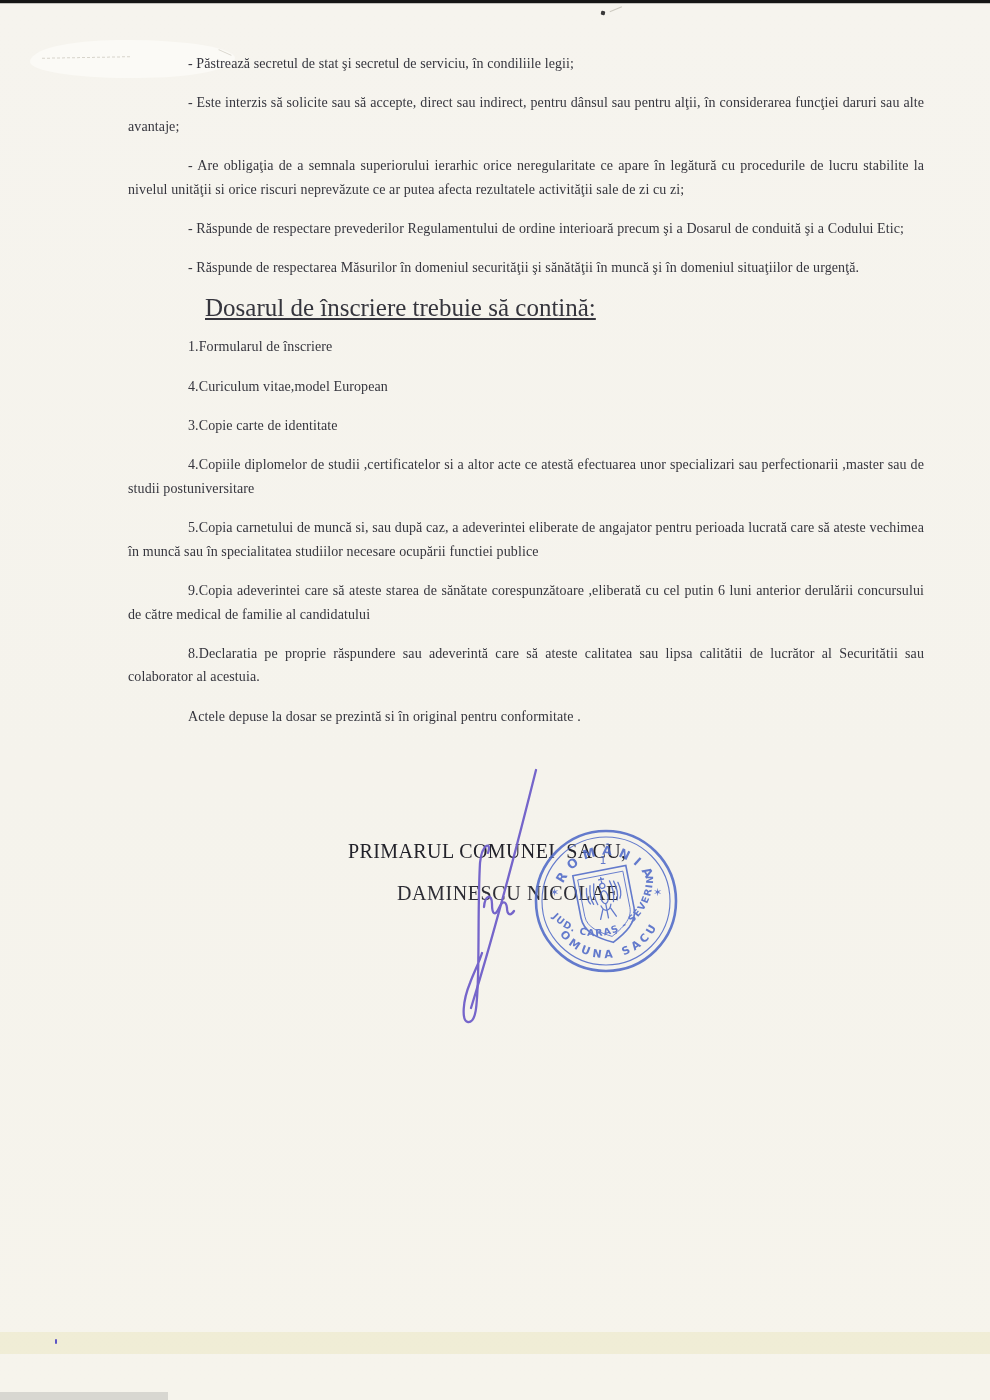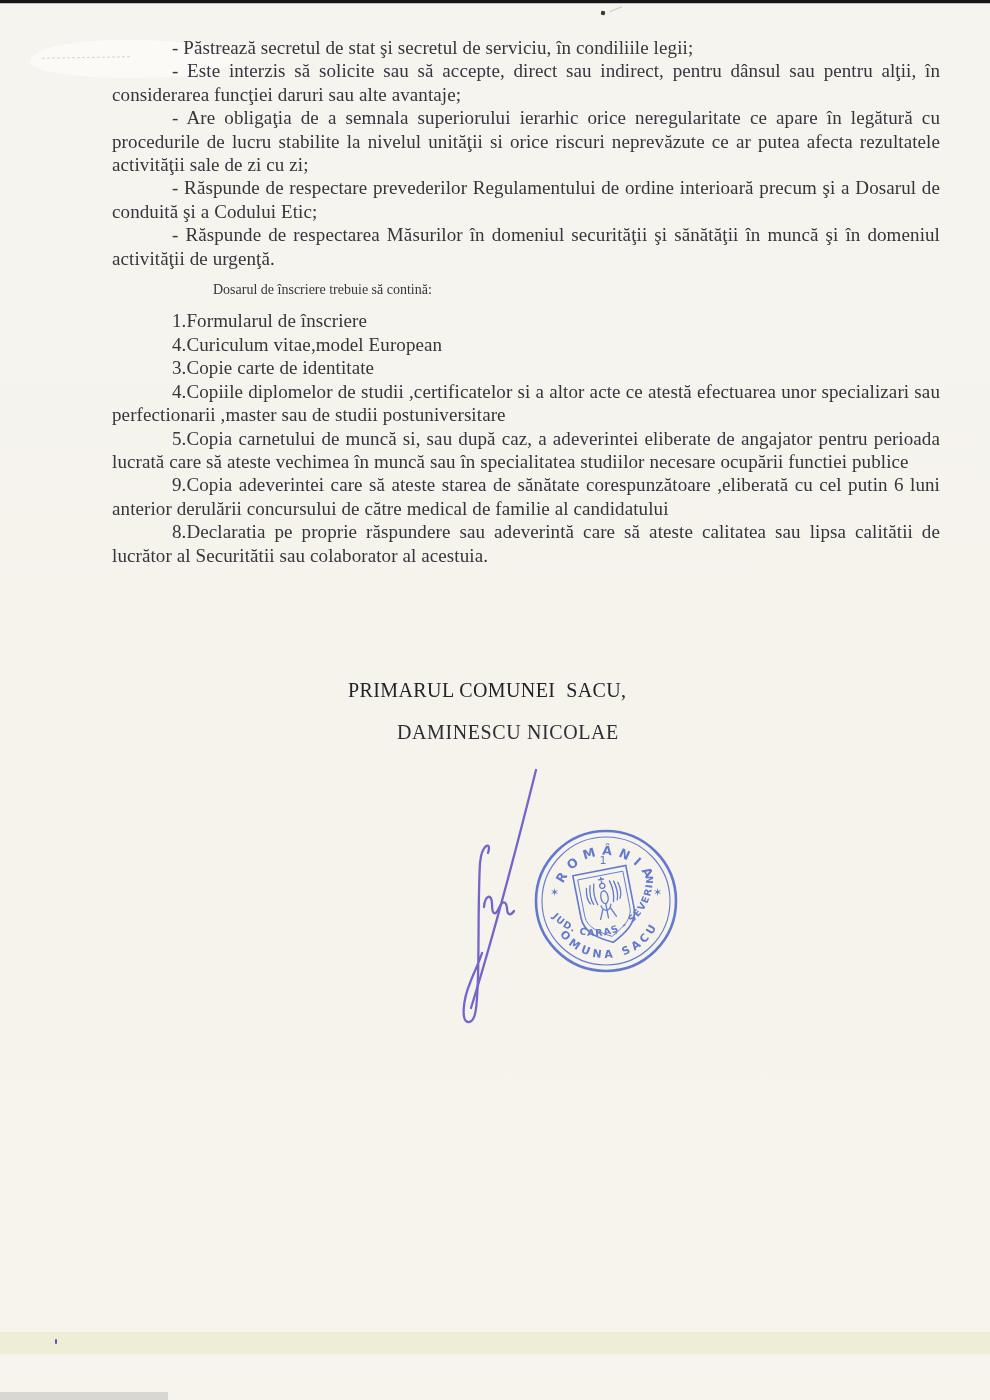--- a/index.html
+++ b/index.html
@@ -20,28 +20,28 @@
   .smudge-dash2{position:absolute;top:52px;left:218px;width:14px;height:0;border-top:1px solid #d9d6cd;transform:rotate(24deg);}
   .speck-dark{position:absolute;top:11px;left:601px;width:4px;height:4px;background:#3a3a3a;border-radius:1px;transform:rotate(12deg);}
   .speck-scratch{position:absolute;top:2px;left:608px;width:13px;height:7px;border-bottom:1px solid #ccc9bf;transform:rotate(-22deg);}
   .bottom-band{position:absolute;top:1332px;left:0;width:100%;height:22px;background:rgba(224,216,150,.26);}
   .speck-blue{position:absolute;top:1339px;left:55px;width:2px;height:5px;background:#5c55c5;border-radius:1px;}
   .corner-strip{position:absolute;top:1392px;left:0;width:168px;height:8px;background:#d8d7d1;}
 
   
   .content{position:absolute;top:36px;left:112px;width:828px;}
   .body-par{
-    margin:0;
-    font-size:19px;line-height:23.4px;
+    margin:16px;
+    font-size:14px;line-height:23.4px;
     text-align:justify;
     text-indent:60px;
     letter-spacing:.1px;
   }
   .gap-before{margin-top:18px;}
-  .intro-par{margin:8px;font-size:14px;line-height:23.4px;text-indent:93px;}
+  .intro-par{margin:0;font-size:25px;line-height:23.4px;text-indent:93px;text-decoration:underline;}
   .sig-title{
     margin:112px 0 0 236px;
     font-size:20px;font-weight:normal;color:#22222a;
     letter-spacing:.4px;white-space:pre-wrap;
   }
   .sig-name{margin:19px 0 0 285px;font-size:20px;color:#2d2d35;letter-spacing:.6px;}
 
   
   .stamp-svg{position:absolute;top:816px;left:521px;width:170px;height:170px;opacity:.88;}
   .stamp-svg text, .stamp-svg textPath{font-family:"DejaVu Sans","Liberation Sans",sans-serif;}
@@ -58,30 +58,31 @@
   <div class="smudge-dash1"></div>
   <div class="smudge-dash2"></div>
   <div class="speck-dark"></div>
   <div class="speck-scratch"></div>
 
   <div class="content">
     <p class="body-par">- Păstrează secretul de stat şi secretul de serviciu, în condiliile legii;</p>
     <p class="body-par">- Este interzis să solicite sau să accepte, direct sau indirect, pentru dânsul sau pentru alţii, în considerarea funcţiei daruri sau alte avantaje;</p>
     <p class="body-par">- Are obligaţia de a semnala superiorului ierarhic orice neregularitate ce apare în legătură cu procedurile de lucru stabilite la nivelul unităţii si orice riscuri neprevăzute ce ar putea afecta rezultatele activităţii sale de zi cu zi;</p>
     <p class="body-par">- Răspunde de respectare prevederilor Regulamentului de ordine interioară precum şi a Dosarul de conduită şi a Codului Etic;</p>
-    <p class="body-par">- Răspunde de respectarea Măsurilor în domeniul securităţii şi sănătăţii în muncă şi în domeniul activităţii de urgenţă.</p>
+    <p class="body-par">- Răspunde de respectarea Măsurilor în domeniul securităţii şi sănătăţii în muncă şi în domeniul situaţiilor de urgenţă.</p>
 
     <p class="intro-par gap-before">Dosarul de înscriere trebuie să contină:</p>
     <p class="body-par">1.Formularul de înscriere</p>
     <p class="body-par">4.Curiculum vitae,model European</p>
     <p class="body-par">3.Copie carte de identitate</p>
     <p class="body-par">4.Copiile diplomelor de studii ,certificatelor si a altor acte ce atestă efectuarea unor specializari sau perfectionarii ,master sau de studii postuniversitare</p>
     <p class="body-par">5.Copia carnetului de muncă si, sau după caz, a adeverintei eliberate de angajator pentru perioada lucrată care să ateste vechimea în muncă sau în specialitatea studiilor necesare ocupării functiei publice</p>
     <p class="body-par">9.Copia adeverintei care să  ateste starea de sănătate corespunzătoare ,eliberată cu cel putin 6 luni anterior derulării concursului de către medical de familie al candidatului</p>
     <p class="body-par">8.Declaratia pe proprie răspundere sau adeverintă care să ateste calitatea sau lipsa calitătii de lucrător al Securitătii sau colaborator al acestuia.</p>
+    <p class="body-par">Actele depuse la dosar se prezintă si în original pentru conformitate .</p>
 
     <div class="sig-title">PRIMARUL COMUNEI  SACU,</div>
     <div class="sig-name">DAMINESCU NICOLAE</div>
   </div>
 
   <svg class="stamp-svg" viewBox="0 0 170 170" xmlns="http://www.w3.org/2000/svg">
     <g fill="none" stroke="#4f6ac8">
       <circle cx="85" cy="85" r="70" stroke-width="2.6"></circle>
       <circle cx="85" cy="85" r="64" stroke-width="1.1"></circle>
     </g>

